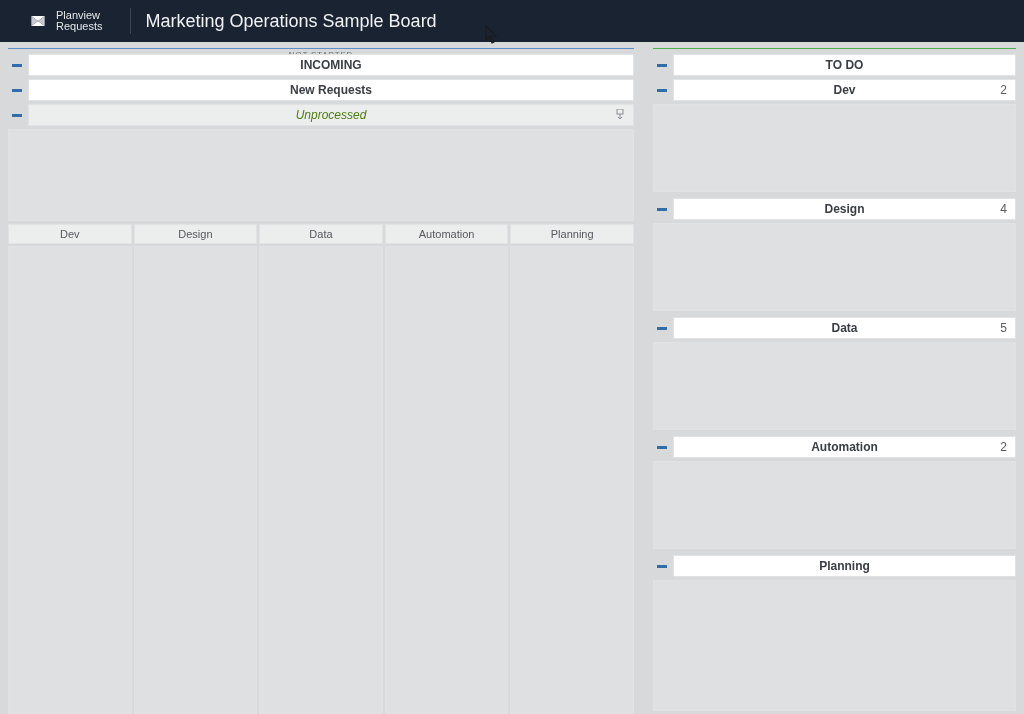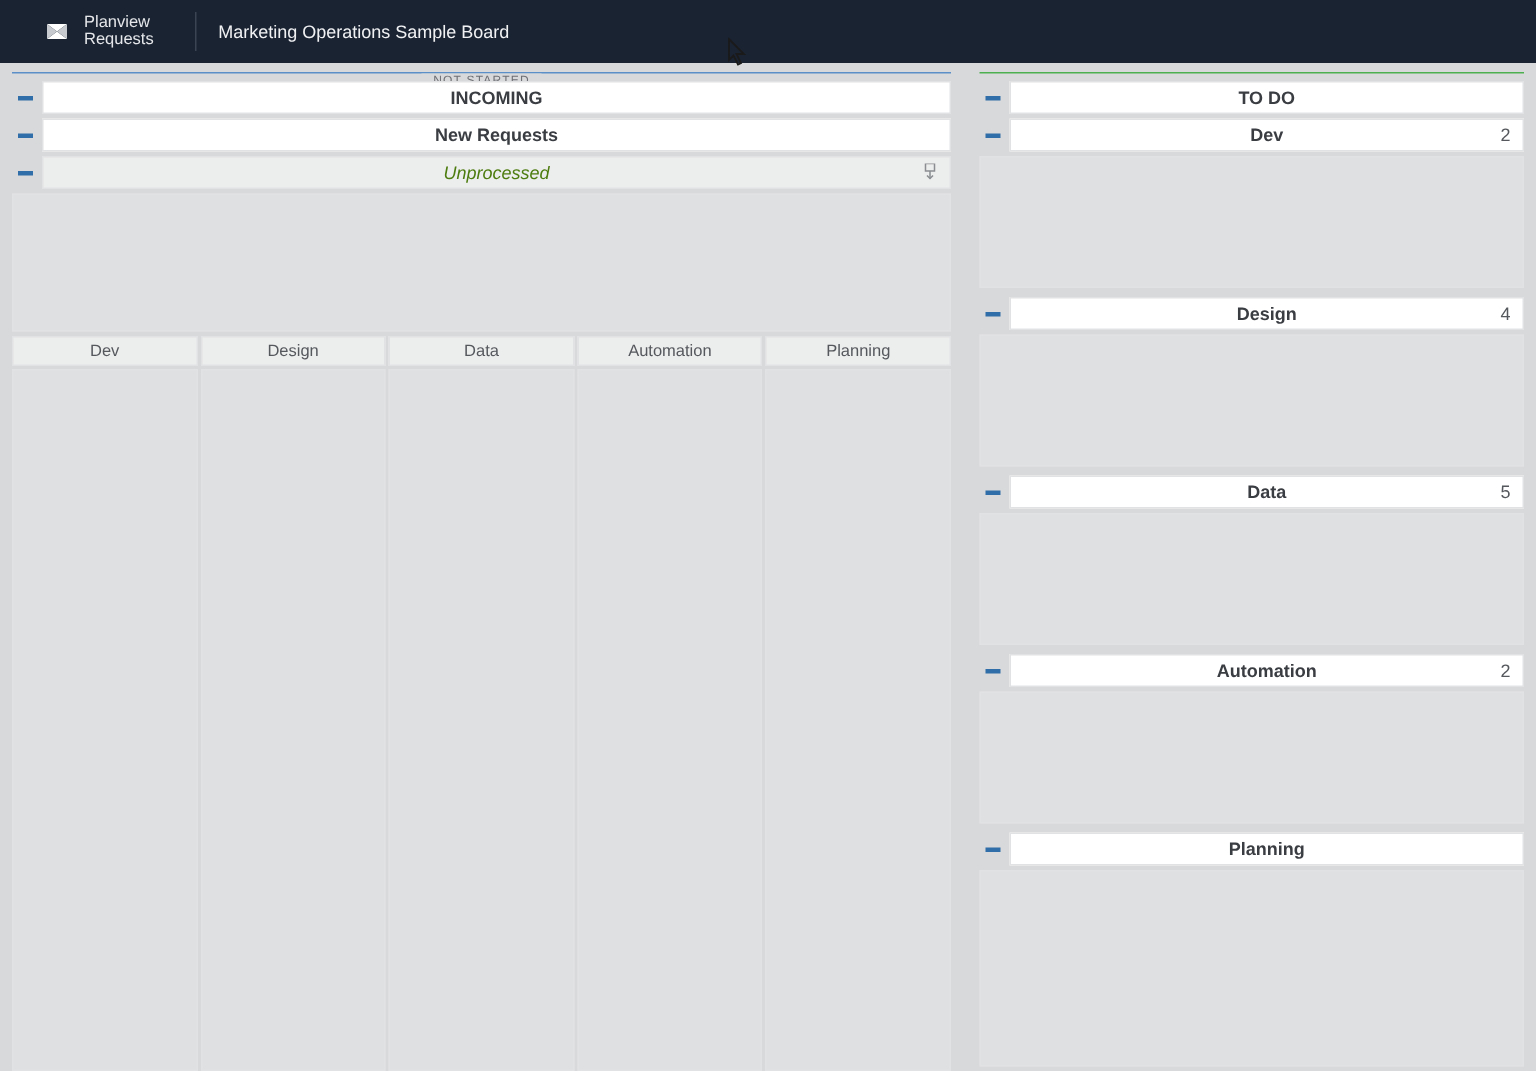--- a/index.html
+++ b/index.html
@@ -4,21 +4,21 @@
 <style>
   * { box-sizing: border-box; margin: 0; padding: 0; }
   html, body { width: 1024px; height: 714px; overflow: hidden; font-family: -apple-system, BlinkMacSystemFont, "Segoe UI", Arial, sans-serif; background: #d8d9da; }
   
   
   .topbar { height: 42px; background: #1a2332; display: flex; align-items: center; color: #fff; }
   .logo-wrap { display: flex; align-items: center; padding: 0 28px; border-right: 1px solid #3a4452; height: 26px; }
   .logo-icon { width: 20px; height: 20px; position: relative; margin-right: 8px; }
   .logo-icon svg { width: 20px; height: 20px; }
   .logo-text { line-height: 11px; font-size: 11px; color: #e5e7ea; }
-  .board-title { font-size: 12px; font-weight: 400; margin-left: 14px; color: #f0f1f3; }
+  .board-title { font-size: 18px; font-weight: 400; margin-left: 14px; color: #f0f1f3; }
   .cursor { position: absolute; left: 485px; top: 25px; width: 14px; height: 20px; pointer-events: none; }
   
   
   .board { display: flex; height: calc(714px - 42px); background: #d8d9da; }
   .section { display: flex; flex-direction: column; }
   .section-left { width: 642px; }
   .section-right { flex: 1; margin-left: 3px; }
   
   .section-bar { height: 12px; position: relative; text-align: center; }
   .section-bar-line { position: absolute; top: 6px; left: 8px; right: 8px; height: 1px; }

